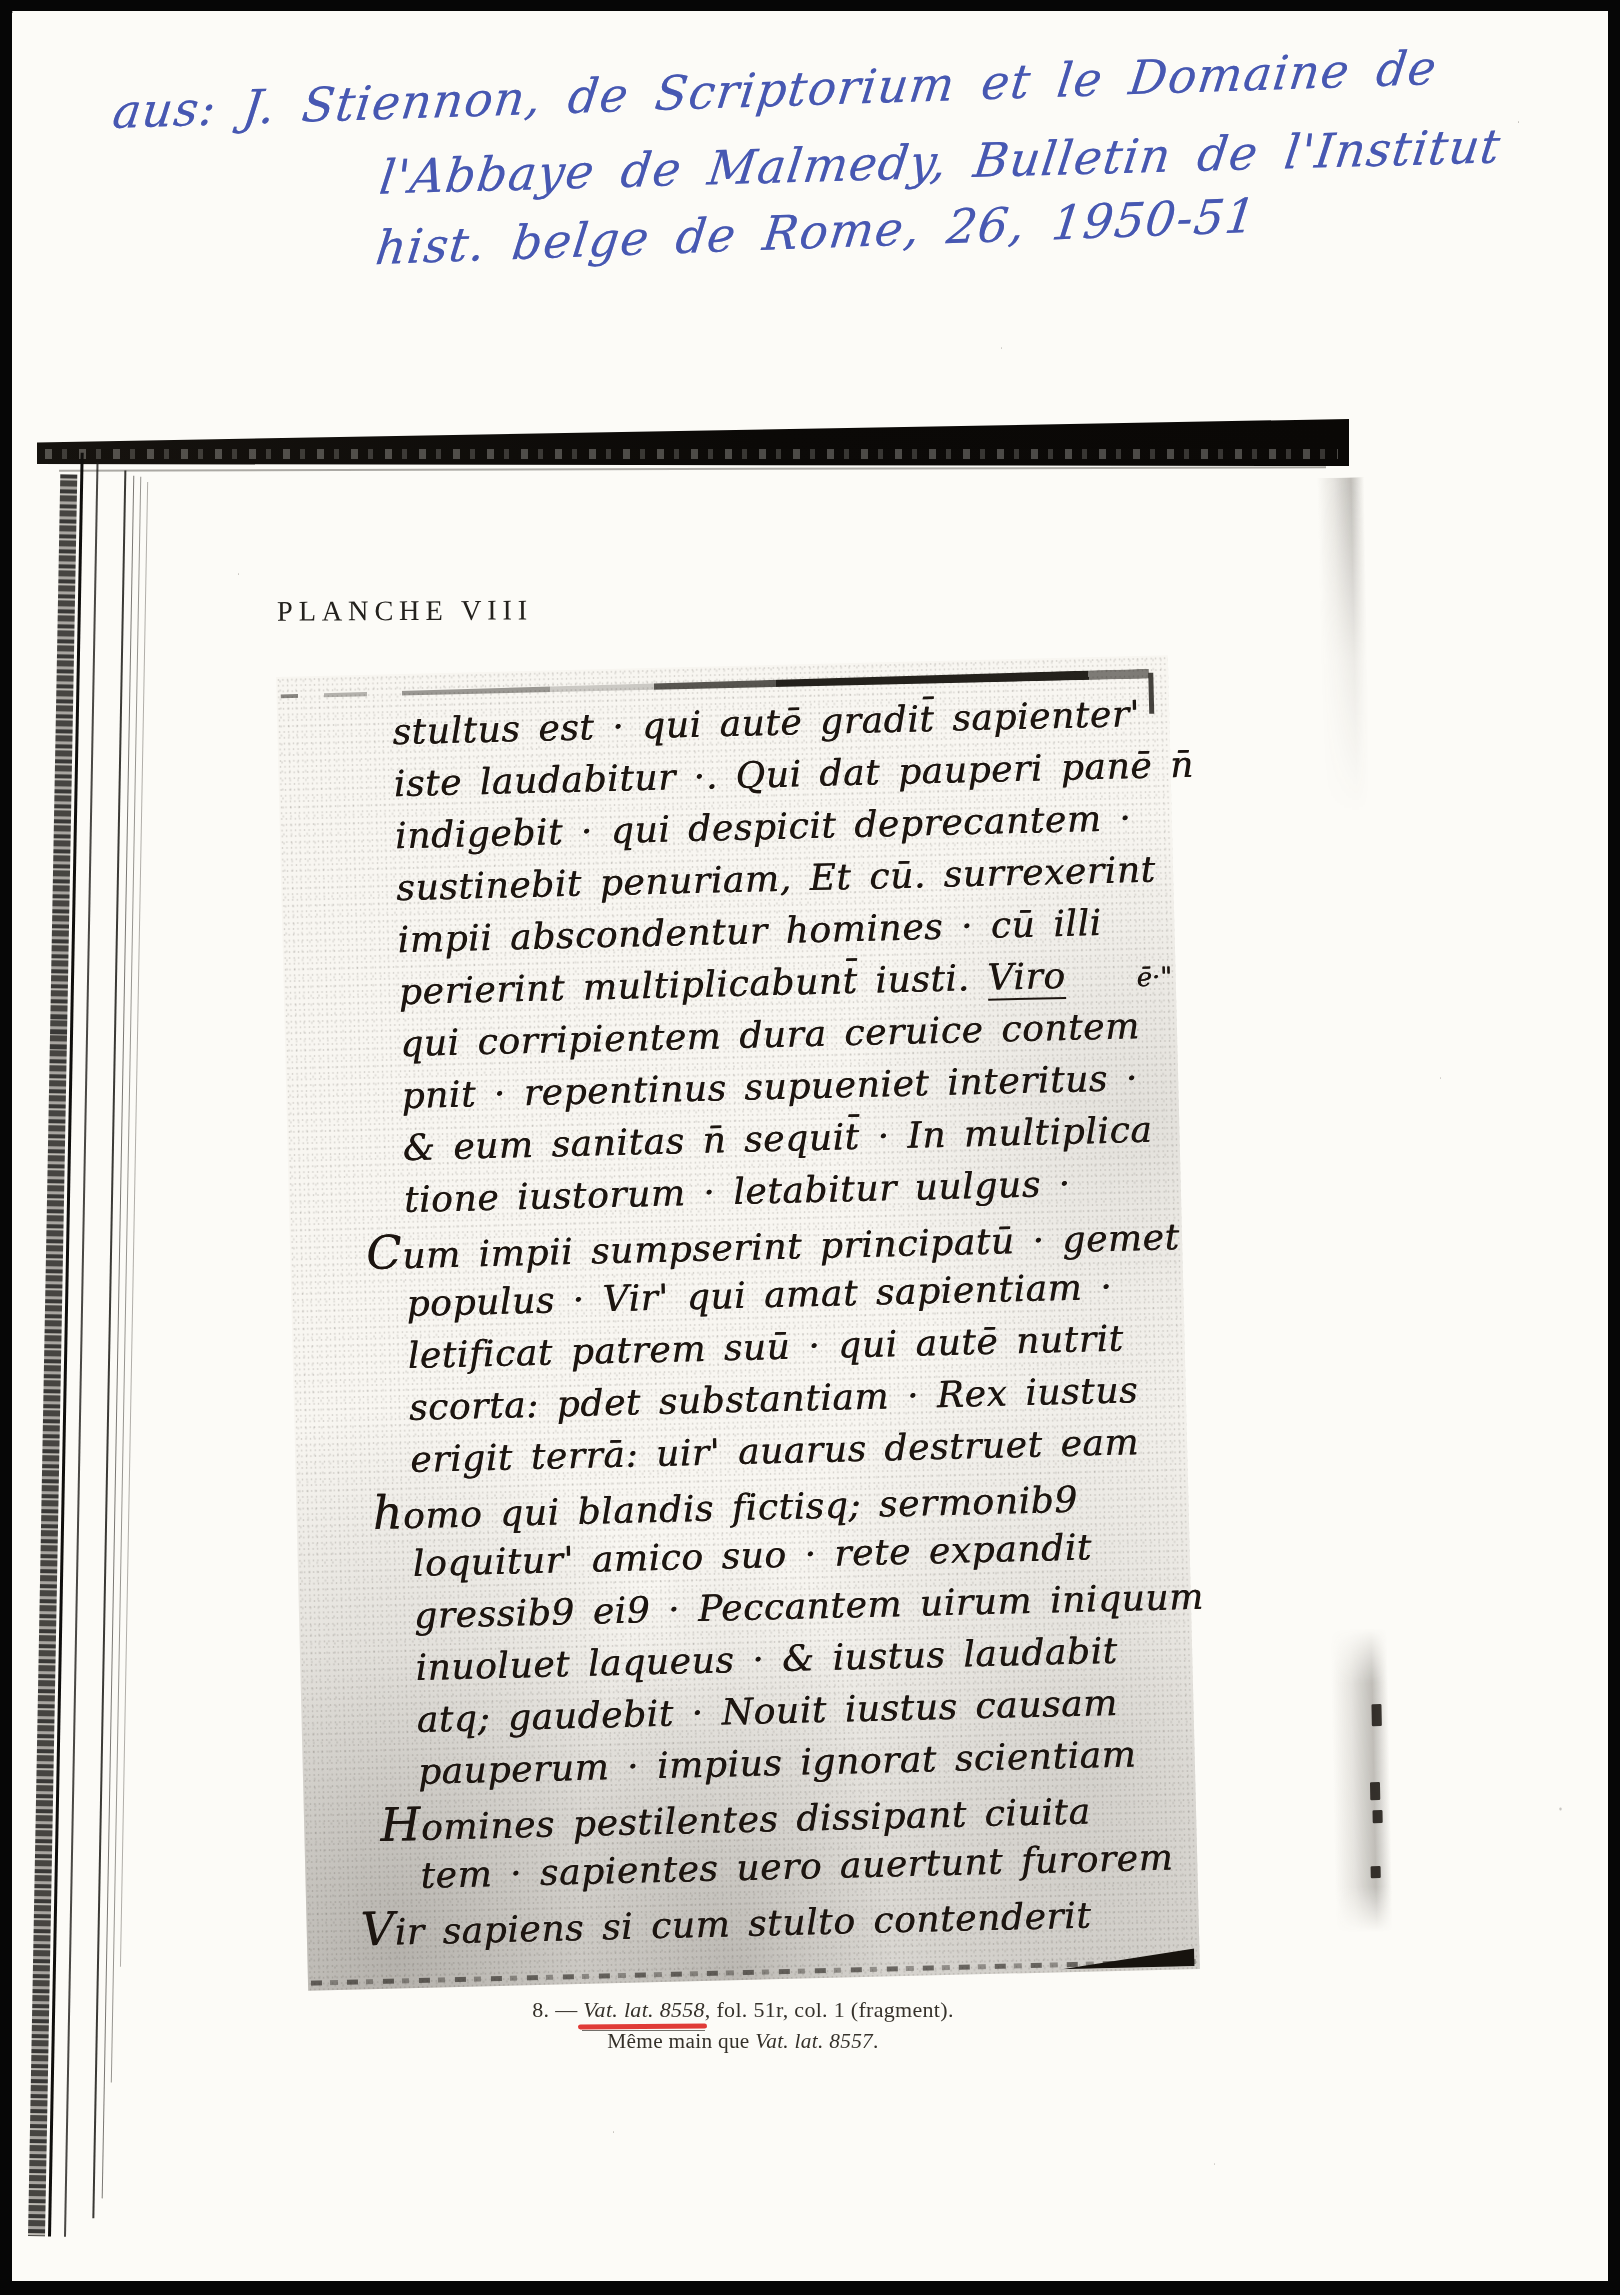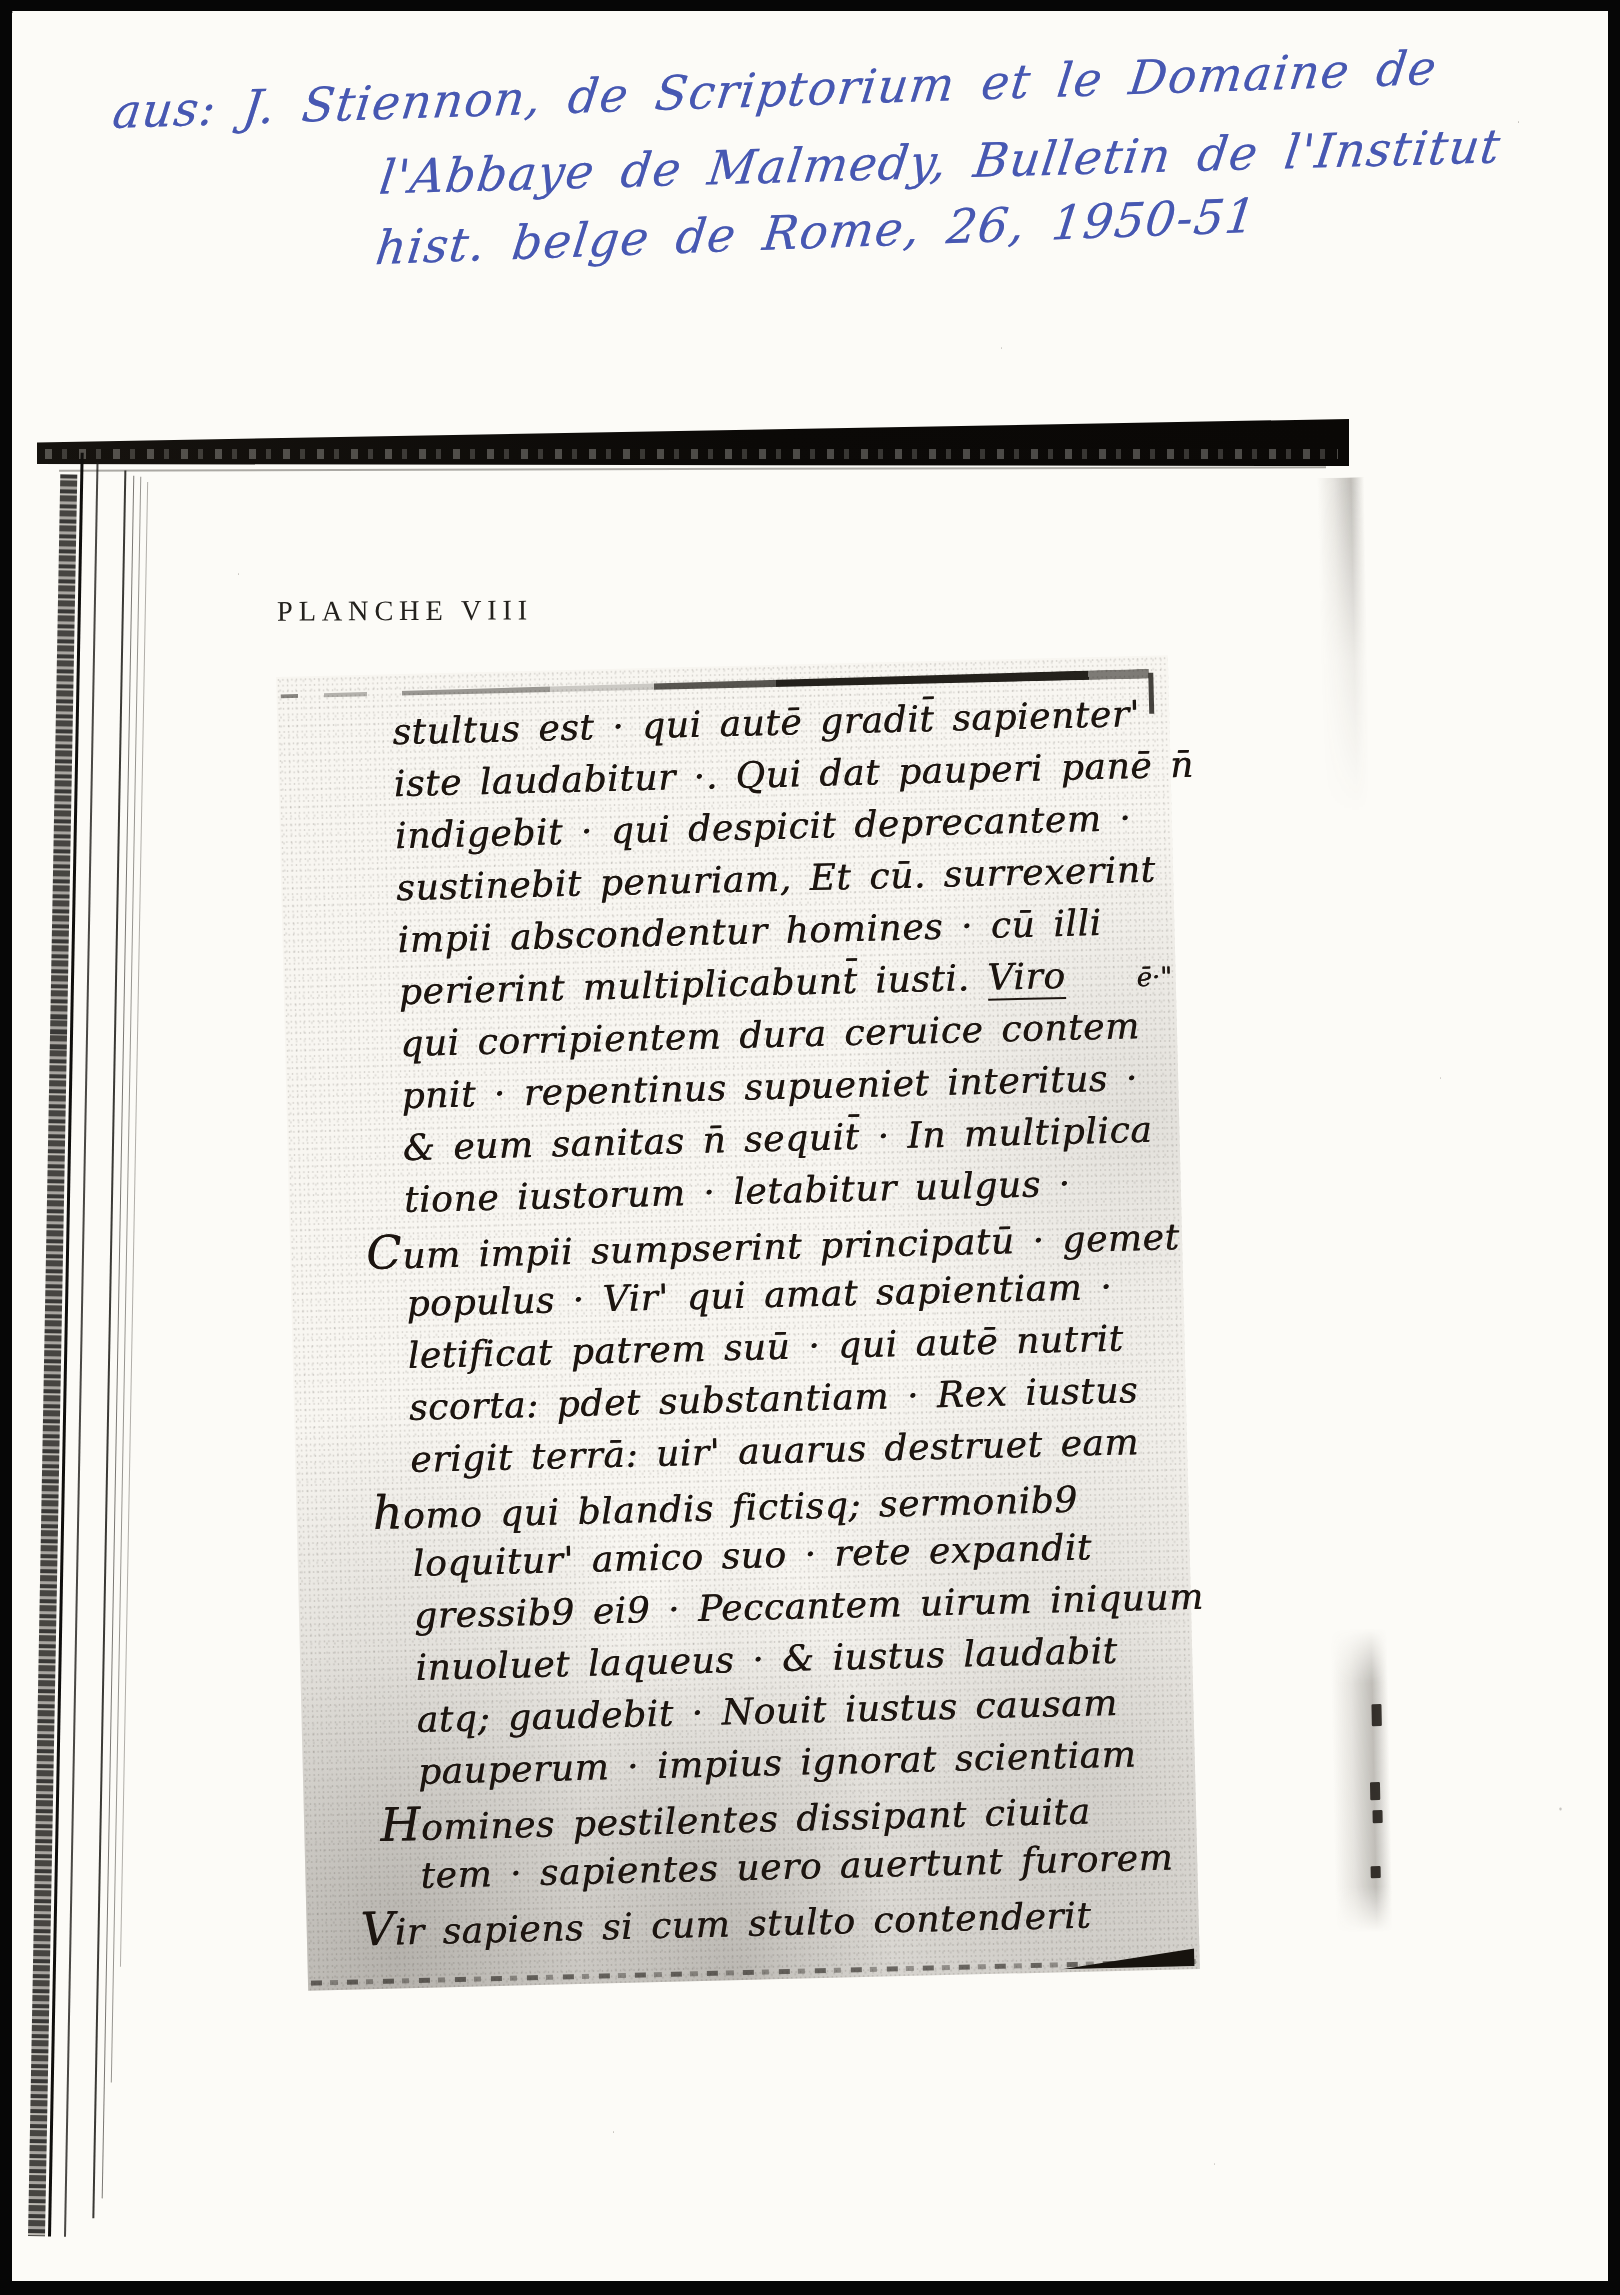--- a/index.html
+++ b/index.html
@@ -168,14 +168,22 @@
   </div>
 
   <div class="rstrip" id="rstrip-top"></div>
   <div class="rstrip" id="rstrip-low">
     <div class="rmark" id="rm1"></div>
     <div class="rmark" id="rm2"></div>
     <div class="rmark" id="rm3"></div>
     <div class="rmark" id="rm4"></div>
   </div>
 
+  <div id="caption">
+    <div id="cap-line1">
+      <span>8. — </span><span class="cap-ref"><span>Vat. lat. 8558</span><span class="print-underline"></span><span class="red-underline"></span></span><span>, fol. 51r, col. 1 (fragment).</span>
+    </div>
+    <div id="cap-line2">
+      <span>Même main que </span><span class="cap-it">Vat. lat. 8557</span><span>.</span>
+    </div>
+  </div>
 </div>
 
 
 </body></html>

